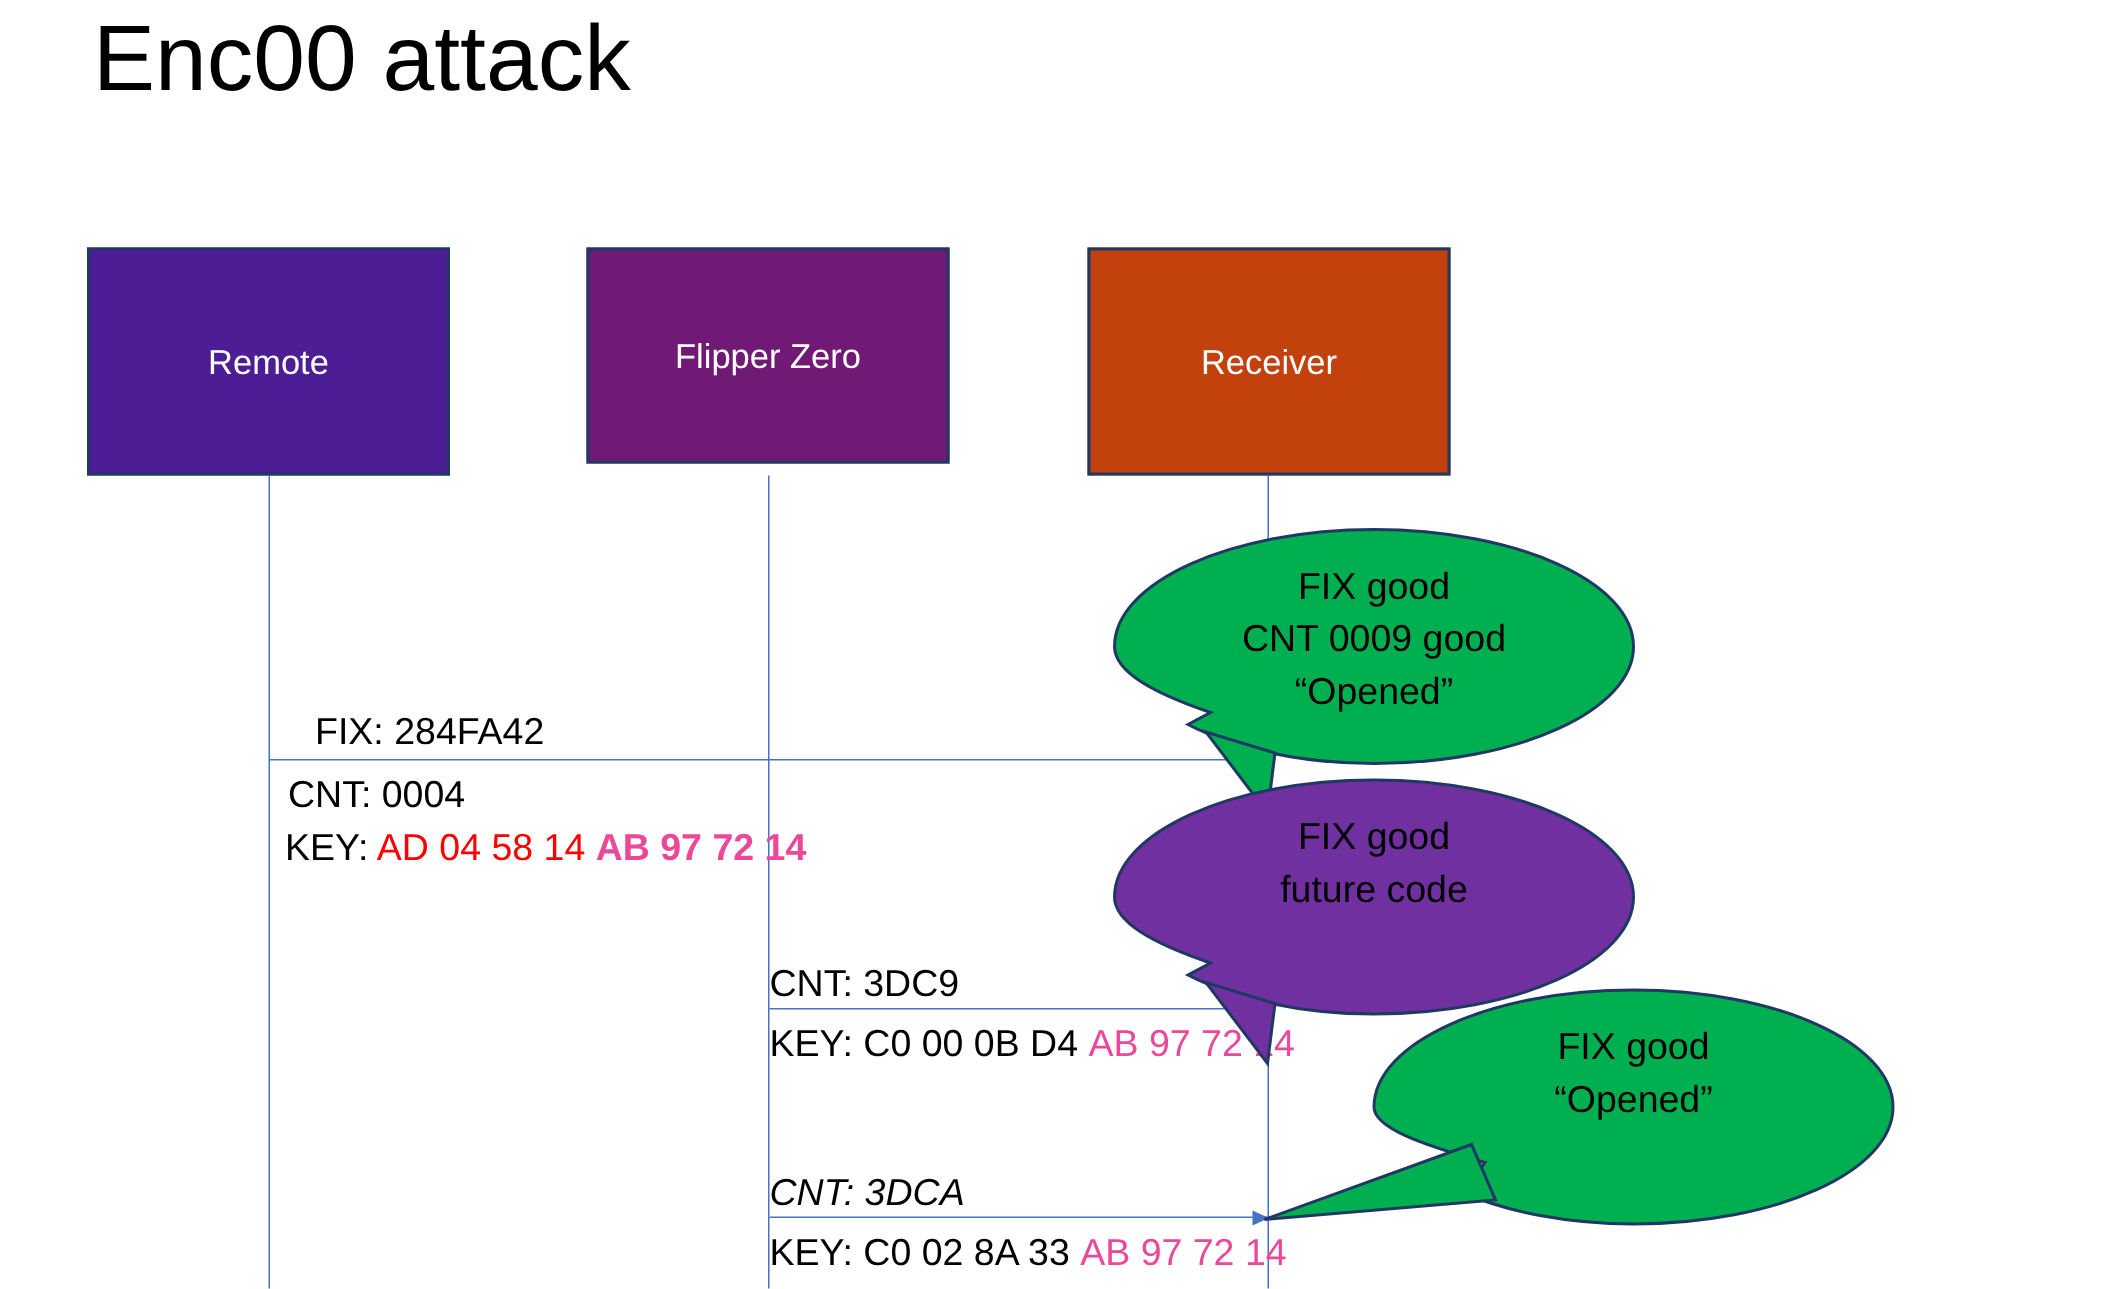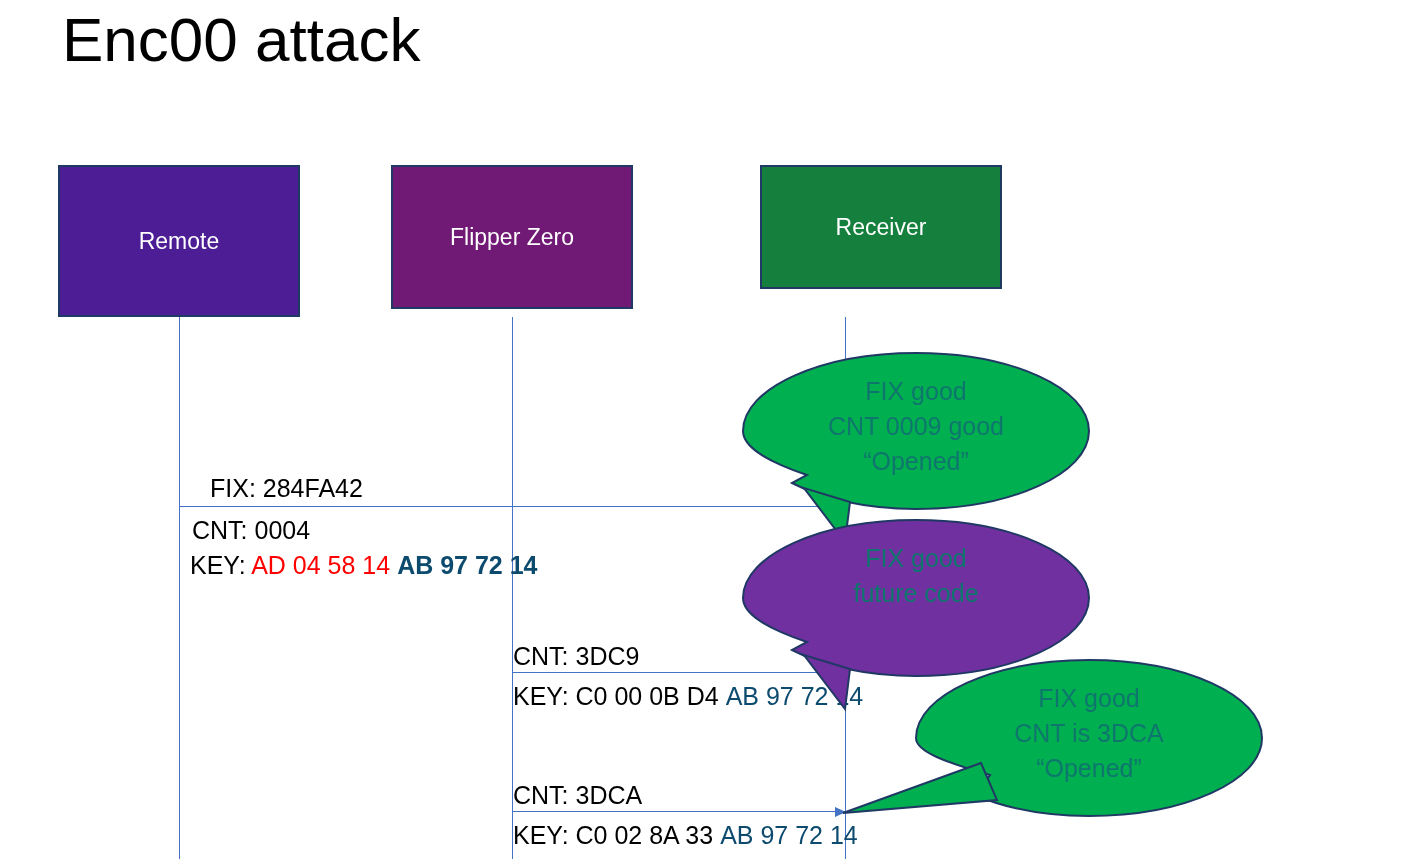--- a/index.html
+++ b/index.html
@@ -41,21 +41,21 @@
   .actor-label {
     color: #ffffff;
     font-size: 23px;
     line-height: 28px;
     font-weight: 400;
     text-align: center;
     white-space: nowrap;
   }
   #actor-remote  { left: 58px;  top: 165px; width: 242px; height: 152px; background: #4c1d95; }
   #actor-flipper { left: 391px; top: 165px; width: 242px; height: 144px; background: #701a75; }
-  #actor-receiver{ left: 760px; top: 165px; width: 242px; height: 124px; background: #15803d; }
+  #actor-receiver{ left: 725px; top: 165px; width: 242px; height: 152px; background: #c2410c; }
 
   
   .lifeline {
     position: absolute;
     width: 1px;
     background: #4472C4;
   }
   #lifeline-remote   { left: 179px; top: 317px; height: 542px; }
   #lifeline-flipper  { left: 512px; top: 317px; height: 542px; }
   #lifeline-receiver { left: 845px; top: 317px; height: 542px; }
@@ -83,46 +83,46 @@
 
   
   .msg-text {
     position: absolute;
     font-size: 25px;
     line-height: 34px;
     white-space: nowrap;
     color: #000000;
   }
   .hex-red   { color: #FF0000; }
-  .hex-green { color: #0c4a6e; }
+  .hex-green { color: #ec4899; }
   .bold      { font-weight: 700; }
 
   #msg1-fix  { left: 190px; top: 471px; margin-left: 20px; }
   #msg1-cnt  { left: 192px; top: 513px; }
   #msg1-key  { left: 190px; top: 548px; }
   #msg2-cnt  { left: 513px; top: 639px; }
   #msg2-key  { left: 513px; top: 679px; }
-  #msg3-cnt  { left: 513px; top: 778px; }
+  #msg3-cnt  { left: 513px; top: 778px; font-style: italic; }
   #msg3-key  { left: 513px; top: 818px; }
 
   
   .callout {
     position: absolute;
   }
   .callout svg {
     display: block;
     overflow: visible;
   }
   .callout-text {
     position: absolute;
     left: 0;
     top: 0;
     width: 100%;
     text-align: center;
-    color: #0f766e;
+    color: #000000;
     font-size: 25px;
     line-height: 35px;
     pointer-events: none;
   }
   #callout-1 { left: 742px; top: 352px; width: 348px; height: 160px; }
   #callout-1 .callout-text { top: 22px; }
   #callout-2 { left: 742px; top: 519px; width: 348px; height: 160px; }
   #callout-2 .callout-text { top: 22px; }
   #callout-3 { left: 915px; top: 659px; width: 348px; height: 160px; }
   #callout-3 .callout-text { top: 22px; }
@@ -189,16 +189,15 @@
 
 <div class="callout" id="callout-3">
   <svg width="348" height="170" viewBox="0 0 348 170">
     <path d="M 174 1 C 269 1 347 36 347 79 C 347 122 269 157 174 157
              C 130 157 90 149 60 136 L 75 116
              C 33 104 1 93 1 79 C 1 36 79 1 174 1 Z" fill="#00B050" stroke="#1F3864" stroke-width="2"></path>
     <path d="M 66 104 L -72 154 L 82 141 Z" fill="#00B050" stroke="#1F3864" stroke-width="2"></path>
   </svg>
   <div class="callout-text">
     <div>FIX good</div>
-    <div>CNT is 3DCA</div>
     <div>“Opened”</div>
   </div>
 </div>
 
 </body></html>

